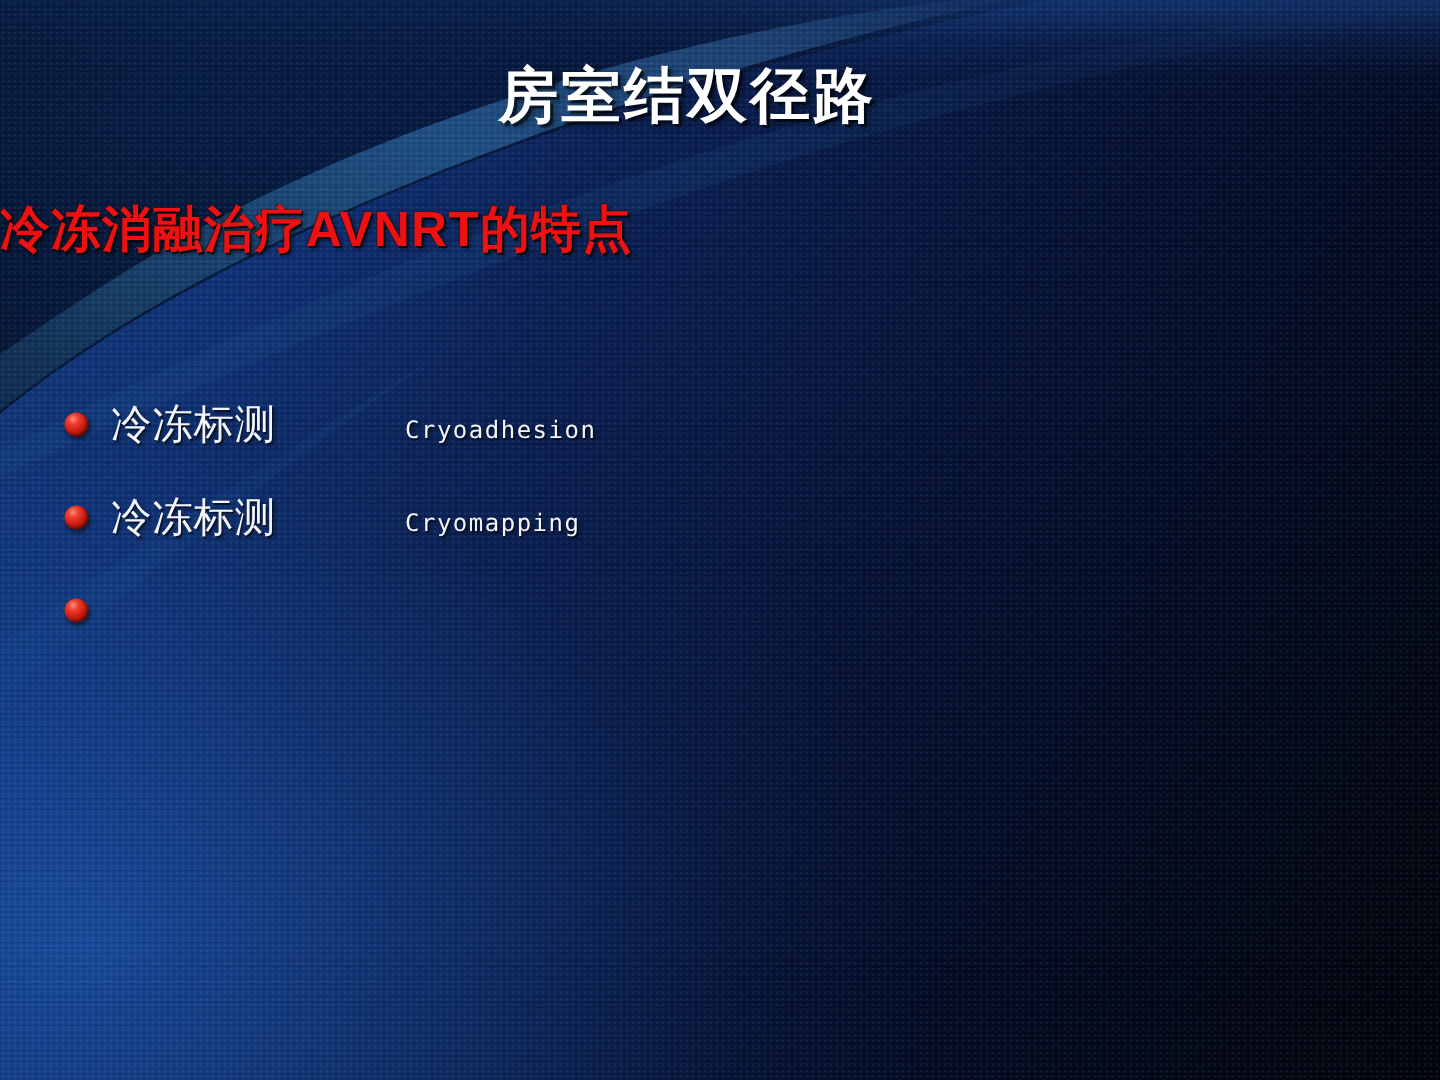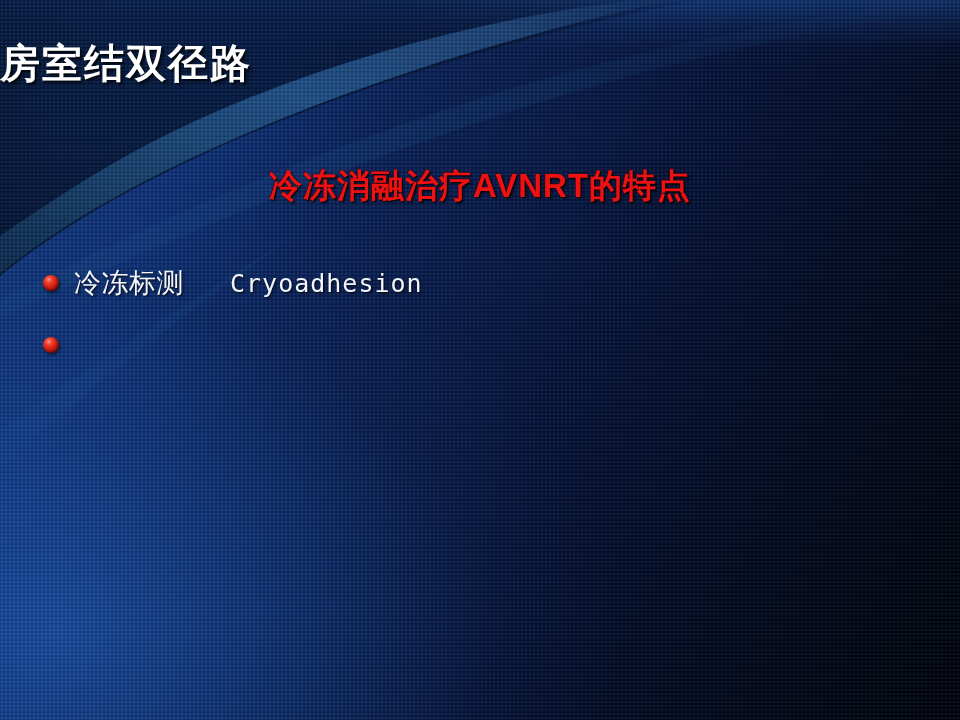--- a/index.html
+++ b/index.html
@@ -94,47 +94,47 @@
     position: relative;
     width: 100%;
     height: 100%;
   }
 
   #title {
     position: absolute;
     top: 36px;
     left: 0;
     width: 836px;
-    text-align: left;
+    text-align: center;
     color: #ffffff;
     font-size: 40px;
     font-weight: bold;
     letter-spacing: 2px;
     text-shadow:
       2px 2px 0 rgba(0,0,0,0.55),
       3px 3px 4px rgba(0,0,0,0.45);
     white-space: nowrap;
+    padding-left: 40px;
   }
 
   #subtitle {
     position: absolute;
     top: 131px;
     left: 0;
     width: 960px;
-    text-align: center;
+    text-align: left;
     color: #ee1111;
     font-size: 33px;
     font-weight: bold;
     letter-spacing: 1px;
     text-shadow:
       1px 1px 0 rgba(0,0,0,0.70),
       2px 2px 3px rgba(0,0,0,0.55),
       -1px -1px 0 rgba(80,0,0,0.45);
     white-space: nowrap;
-    margin-top: 33px;
   }
 
   #bullet-list {
     position: absolute;
     top: 252px;
     left: 40px;
     width: 900px;
     list-style: none;
     margin: 0;
     padding: 0;
@@ -174,23 +174,24 @@
     font-weight: 500;
     letter-spacing: 0.5px;
     white-space: nowrap;
     text-shadow:
       1px 1px 0 rgba(0,0,0,0.50),
       2px 2px 3px rgba(0,0,0,0.40);
   }
 
   .bullet-text .en {
     font-family: "DejaVu Sans Mono", "Liberation Mono", monospace;
-    font-size: 25px;
+    font-size: 16px;
     letter-spacing: 1px;
     font-weight: 400;
+    margin-left: 40px;
   }
 
   .gap-wide { display: inline-block; width: 46px; }
   .gap-narrow { display: inline-block; width: 14px; }
   .gap-mid { display: inline-block; width: 24px; }
 </style>
 </head>
 <body>
 
 <div id="slide">
@@ -241,20 +242,24 @@
 
     <div id="subtitle">冷冻消融治疗AVNRT的特点</div>
 
     <ul id="bullet-list">
 
       <li class="bullet-row">
         <span class="bullet-marker"></span>
         <span class="bullet-text"><span>冷冻标测</span><span class="gap-wide"></span><span class="en">Cryoadhesion</span></span>
       </li>
 
+      <li class="bullet-row">
+        <span class="bullet-marker"></span>
+        <span class="bullet-text"><span>冷冻标测</span><span class="gap-wide"></span><span class="en">Cryomapping</span></span>
+      </li>
 
 
       <li class="bullet-row">
         <span class="bullet-marker"></span>
       </li>
 
     </ul>
   </div>
 </div>
 

